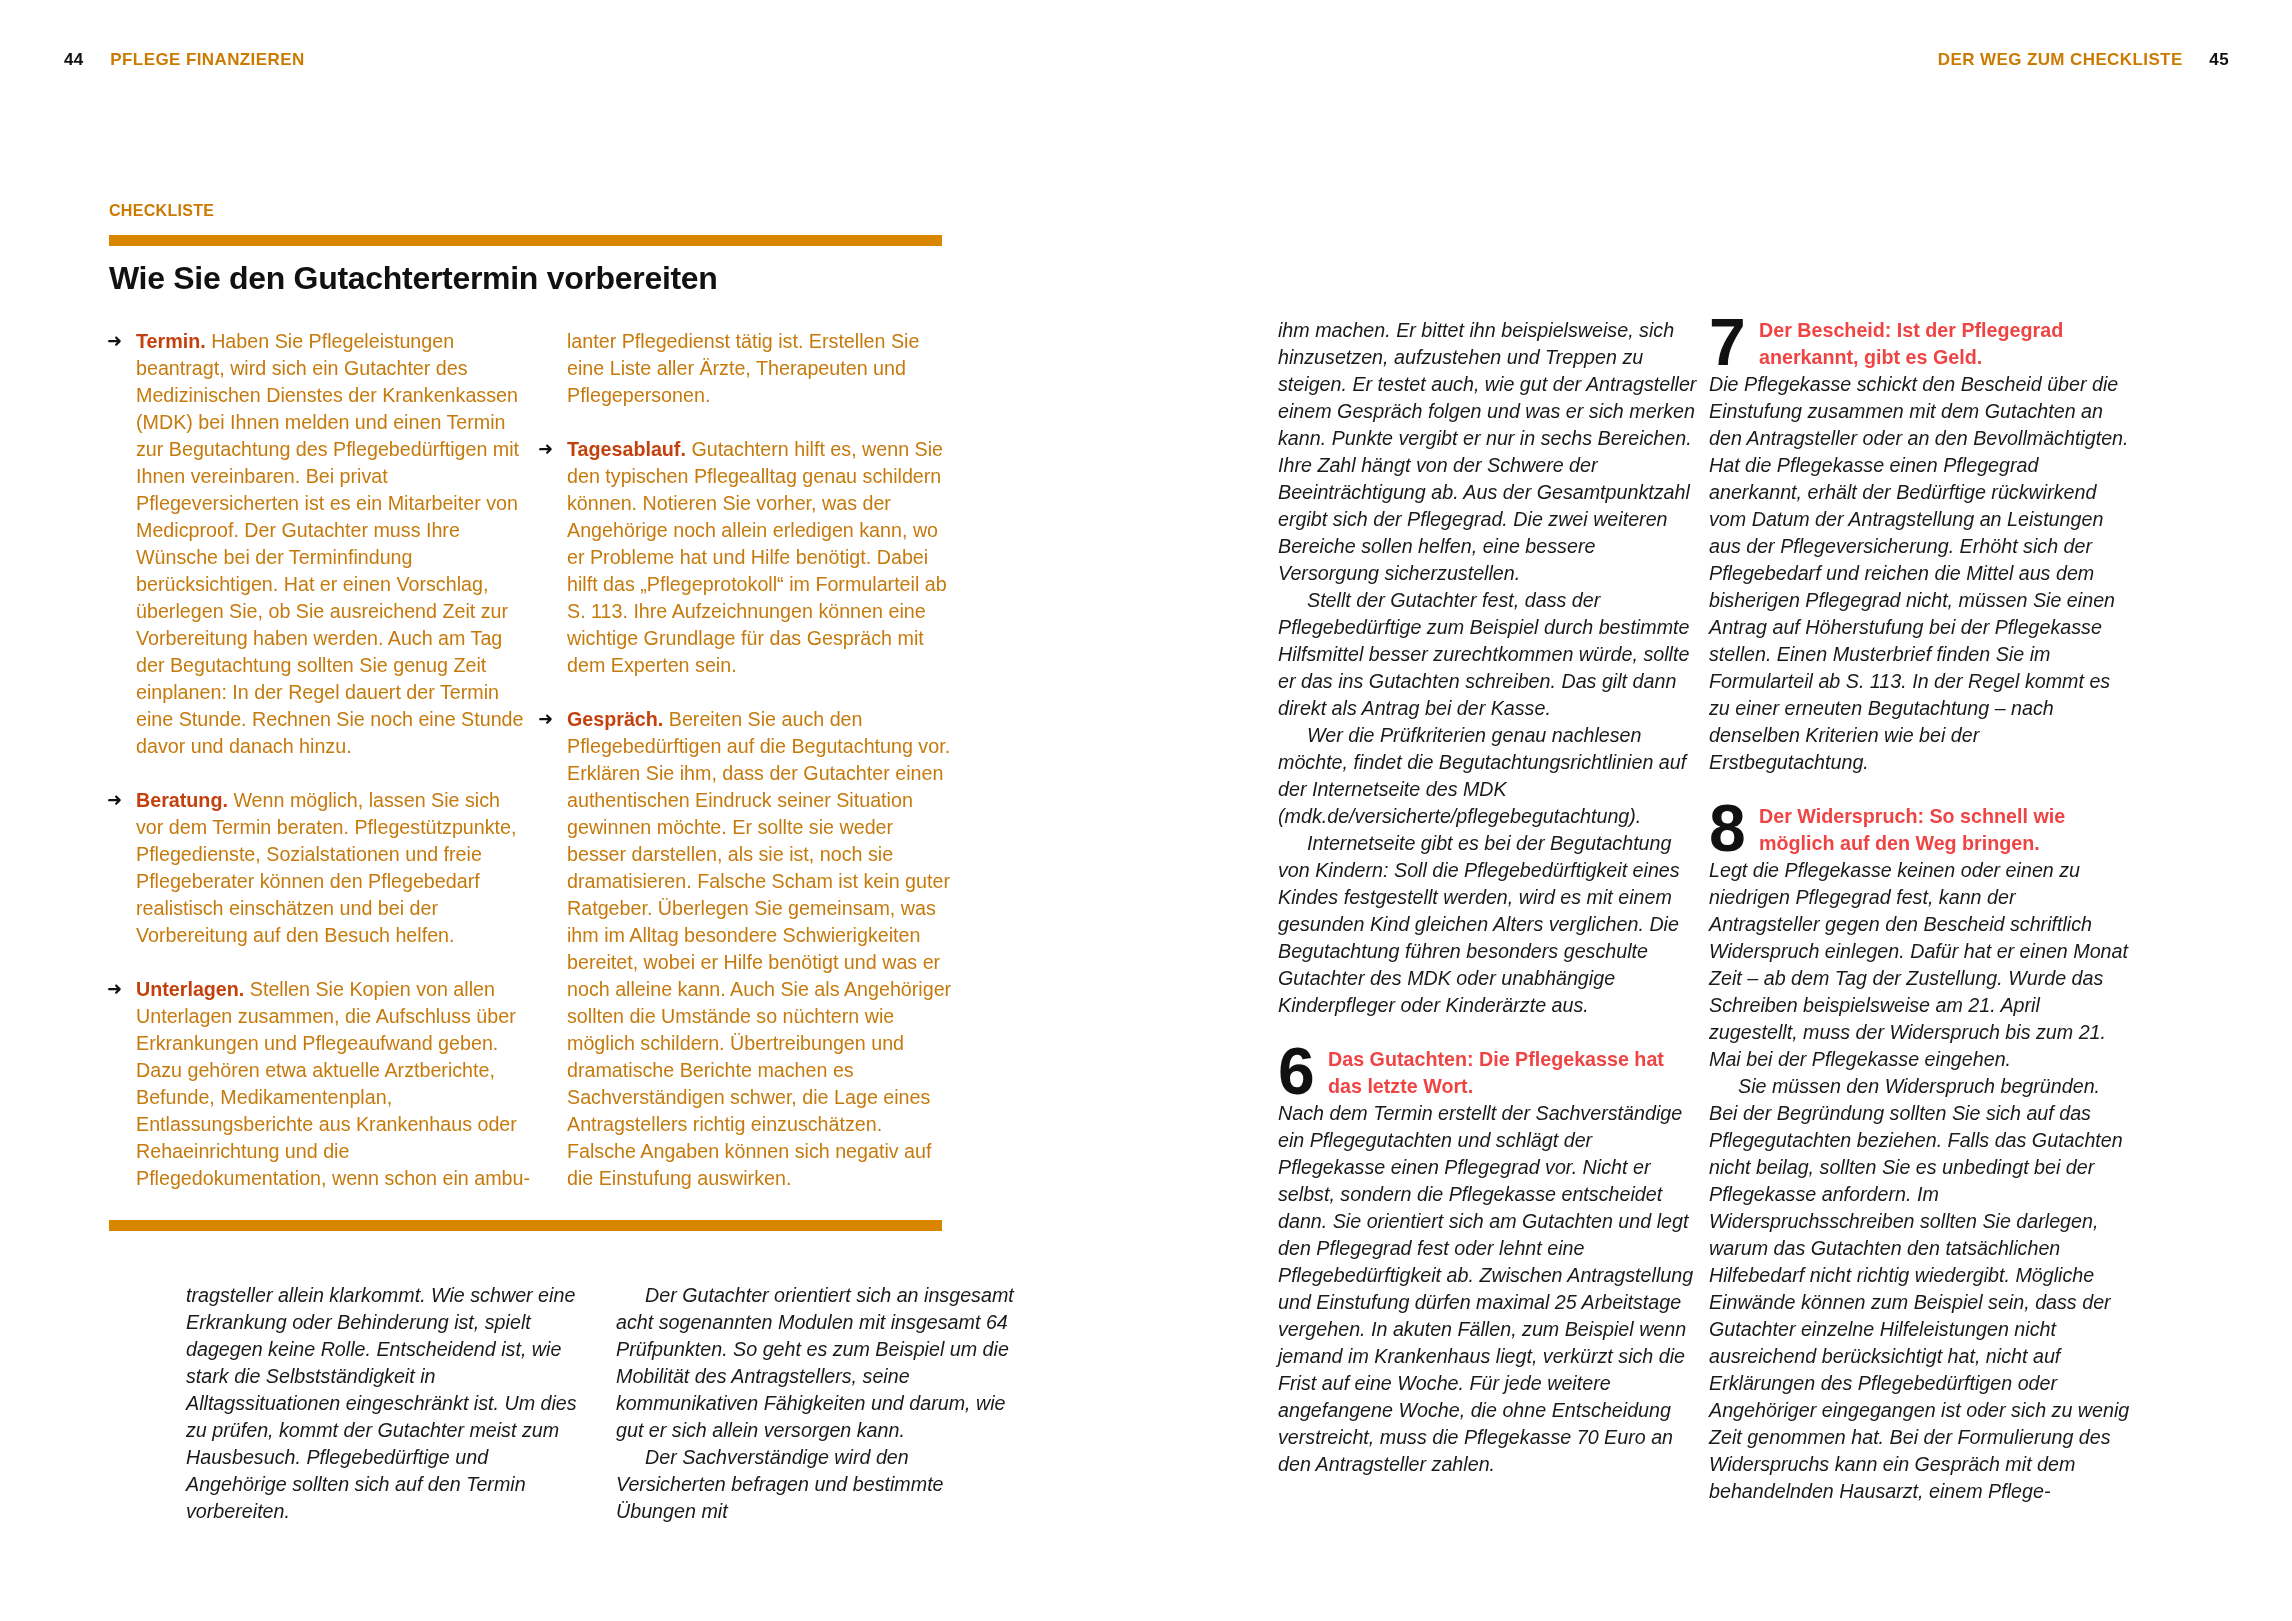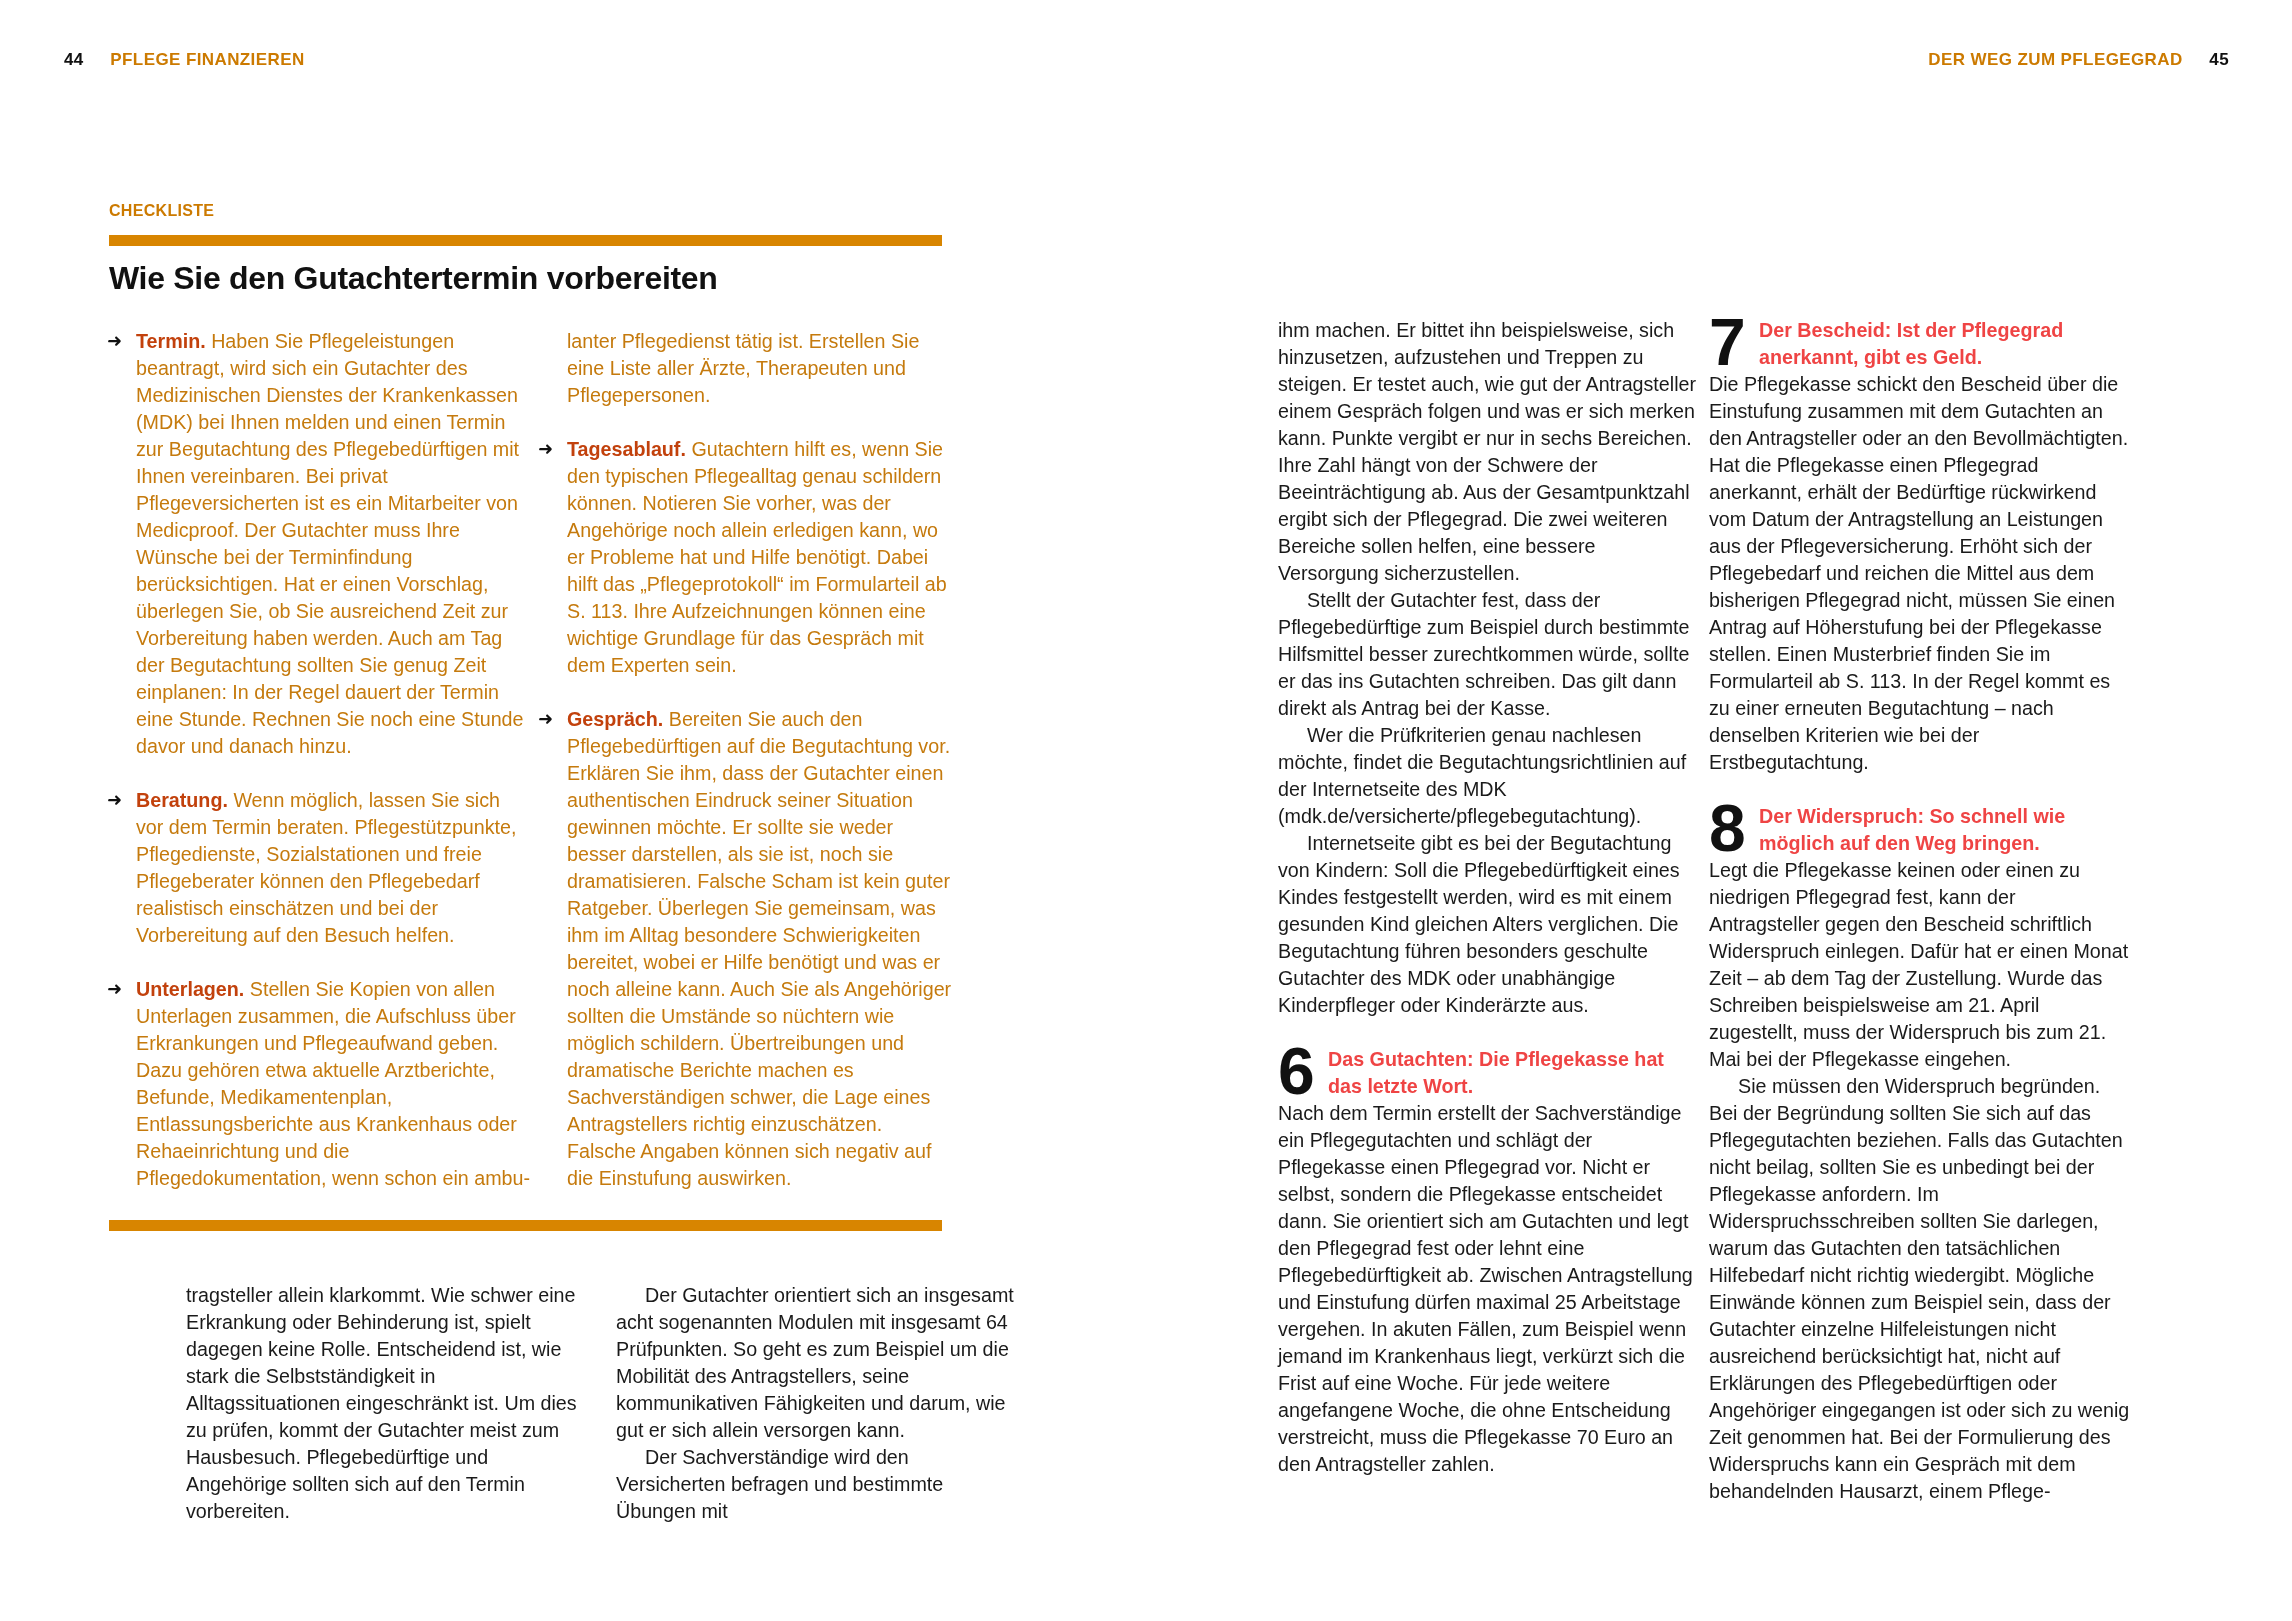--- a/index.html
+++ b/index.html
@@ -22,41 +22,41 @@
 
   .check-col { top:328px; width:394px; font-size:19.7px; line-height:27px; color:#c57a0d; }
   #check-col-1 { left:136px; }
   #check-col-2 { left:567px; width:385px; }
   .check-item { position:relative; margin-bottom:27px; }
   .check-item .arrow { position:absolute; left:-29px; top:0; color:#111; font-weight:bold; font-size:18px; }
   .check-item b { font-weight:bold; color:#c2410c; }
   .check-cont { margin-bottom:27px; }
 
   .body-col { font-size:19.7px; line-height:27px; color:#1a1a1a; width:407px; }
-  .body-col p { margin:0; }
+  .body-col p { margin:0;font-style:italic; }
   .body-col p.indent { text-indent:29px; }
   #left-body-1 { left:186px; top:1282px; font-family:"Liberation Sans Narrow","Liberation Sans",sans-serif; }
   #left-body-2 { left:616px; top:1282px; }
   #right-col-1 { left:1278px; top:317px; width:421px; }
   #right-col-2 { left:1709px; top:317px; width:421px; }
 
   .step { position:relative; margin-top:27px; min-height:54px; }
   .step:first-child { margin-top:0; }
   .step .num { position:absolute; left:0; top:-3.6px; font-size:66px; line-height:59px; font-weight:bold; color:#111; }
   .step .head { margin-left:50px; font-weight:bold; color:#ef4444; font-size:19.7px; line-height:27px; }
 </style>
 </head>
 <body>
 
 <div class="abs folio" id="folio-left">
   <span class="num">44</span>
   <span class="sec">PFLEGE FINANZIEREN</span>
 </div>
 <div class="abs folio" id="folio-right">
-  <span class="sec">DER WEG ZUM PFLEGEGRAD</span>
+  <span class="sec">DER WEG ZUM CHECKLISTE</span>
   <span class="num">45</span>
 </div>
 
 <div class="abs kicker">CHECKLISTE</div>
 <div class="abs rule" id="rule-top"></div>
 <div class="abs box-title">Wie Sie den Gutachtertermin vorbereiten</div>
 
 <div class="abs check-col" id="check-col-1">
   <div class="check-item">
     <span class="arrow">➜</span>

